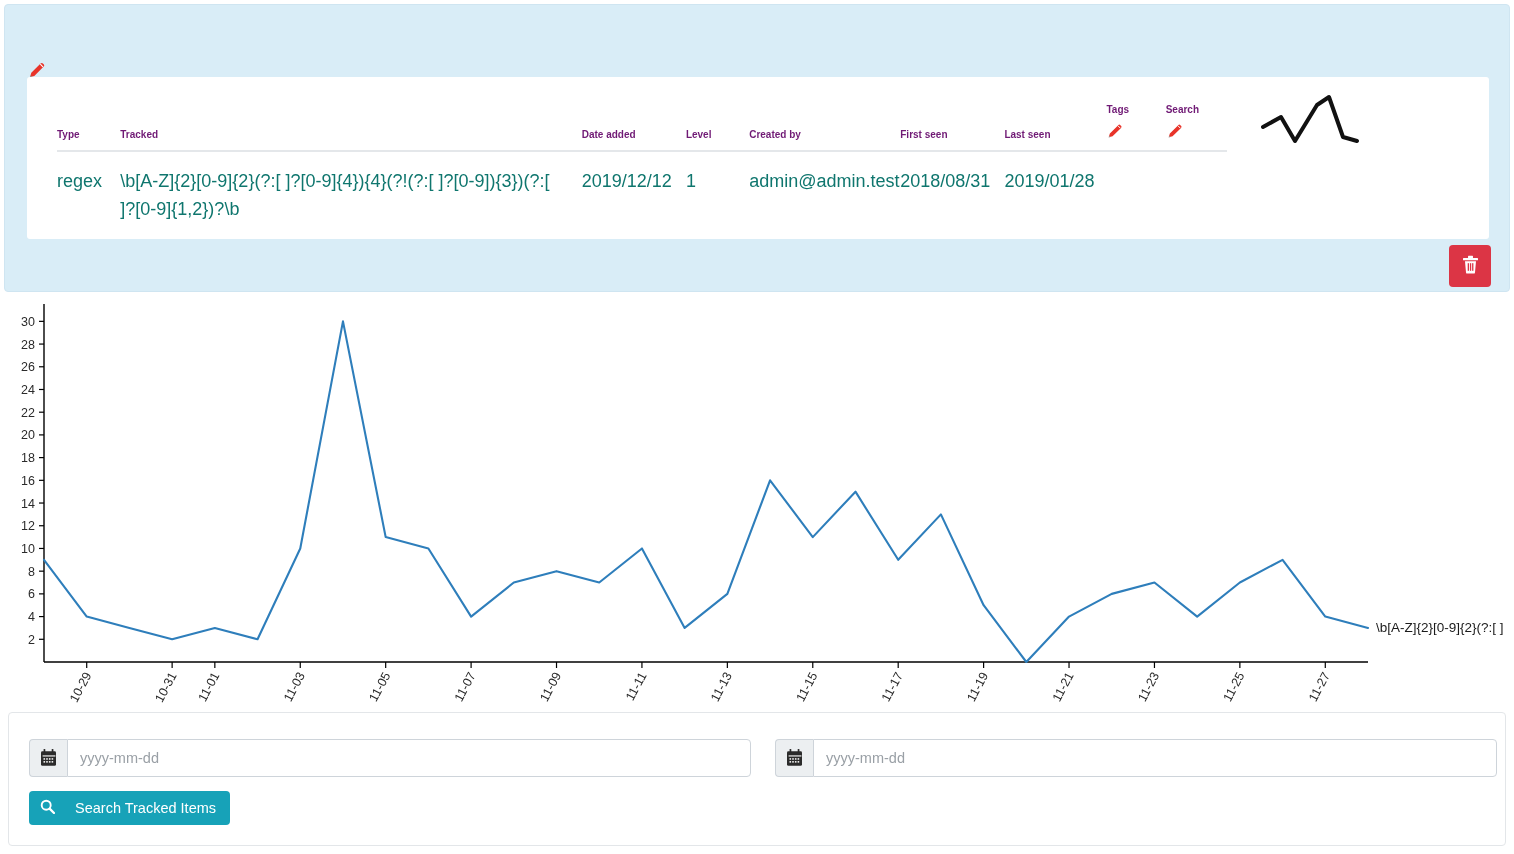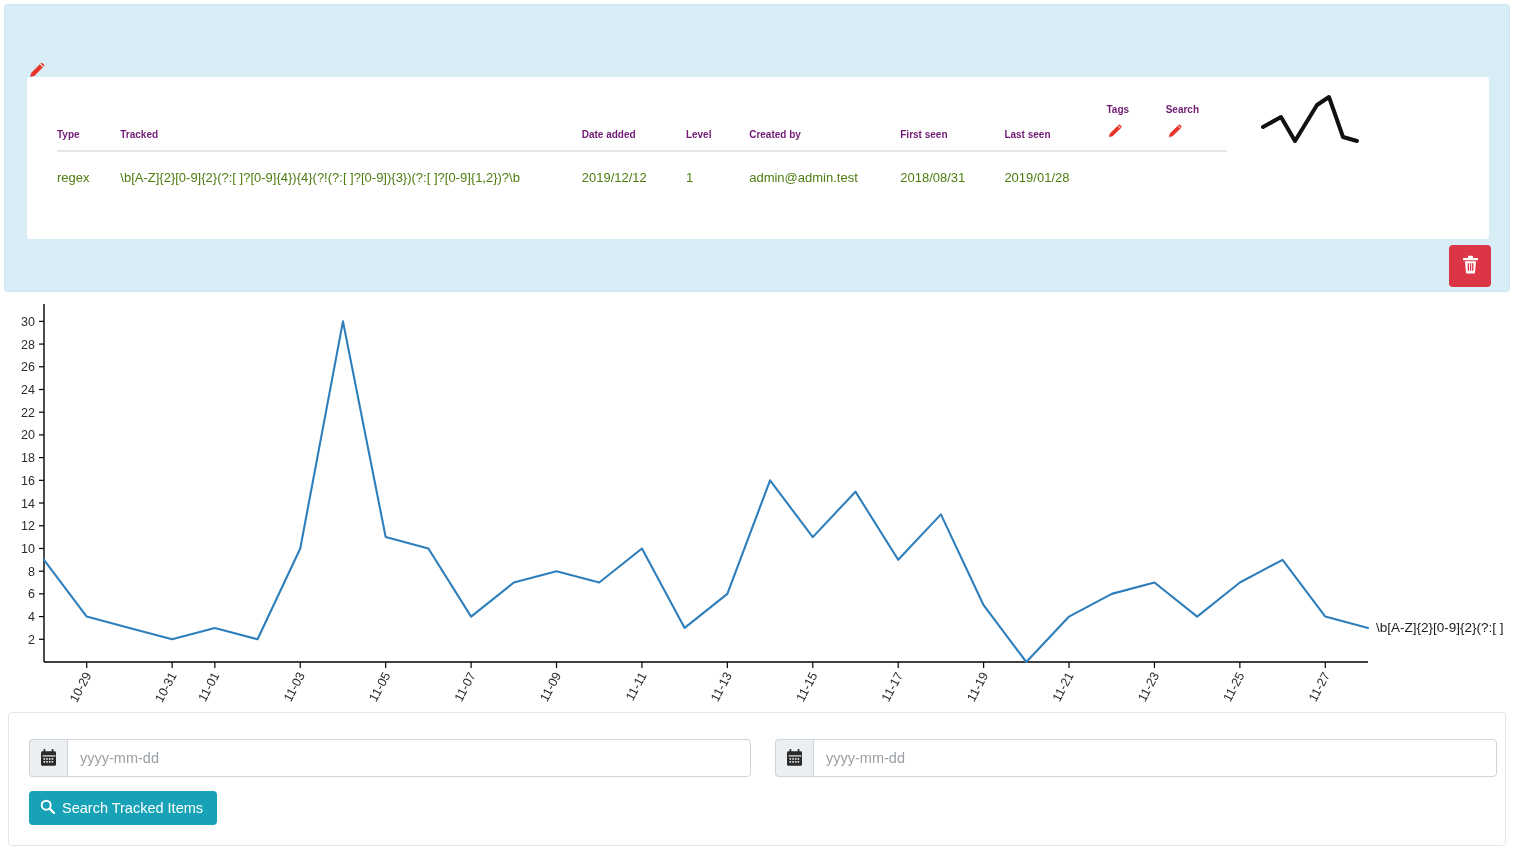--- a/index.html
+++ b/index.html
@@ -56,22 +56,22 @@
     text-align: left;
     font-size: 10px;
     font-weight: bold;
     color: #701a75;
     padding: 0 0 10px 0;
     vertical-align: bottom;
     border-bottom: 2px solid #e4e7ea;
     height: 74px;
   }
   table.tracker-table tbody td {
-    font-size: 13px;
-    color: #4d7c0f;
+    font-size: 18px;
+    color: #0f766e;
     padding: 16px 0 0 0;
     vertical-align: top;
     line-height: 1.55;
     word-break: break-all;
   }
   .col-type    { width: 62px; margin-left: 16px; }
   .col-tracker { width: 452px; padding-right: 20px !important; }
   .col-date    { width: 102px; margin-left: 32px; }
   .col-level   { width: 62px; }
   .col-creator { width: 148px; margin-left: 12px; }
@@ -166,21 +166,21 @@
     background: #17a2b8;
     color: #ffffff;
     border: none;
     border-radius: 4px;
     padding: 0 14px 0 11px;
     font-family: "Liberation Sans", sans-serif;
     font-size: 14.5px;
     cursor: pointer;
     display: flex;
     align-items: center;
-    gap: 7px;
+    gap: 20px;
   }
 </style>
 </head>
 <body>
 
 <div class="top-panel">
 
 
   <span class="title-edit-icon">
     <svg width="20" height="20" viewBox="0 0 20 20">

